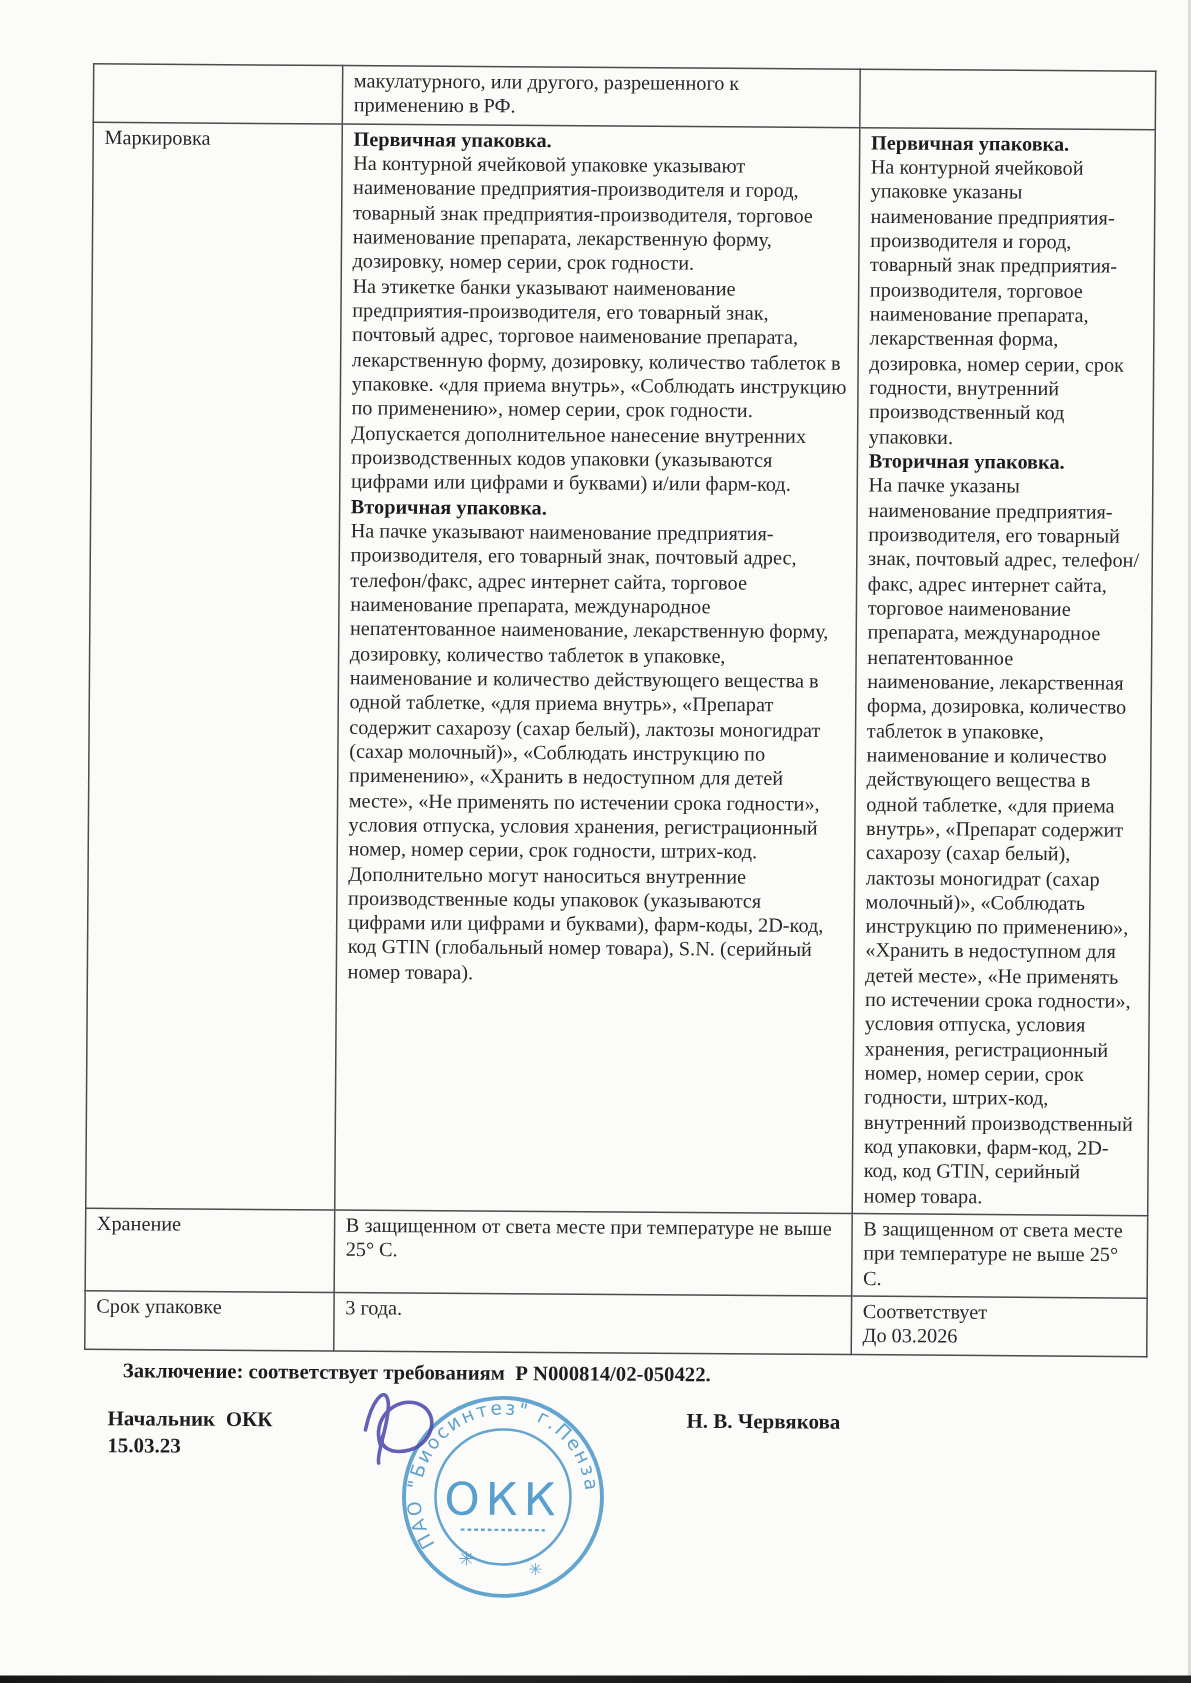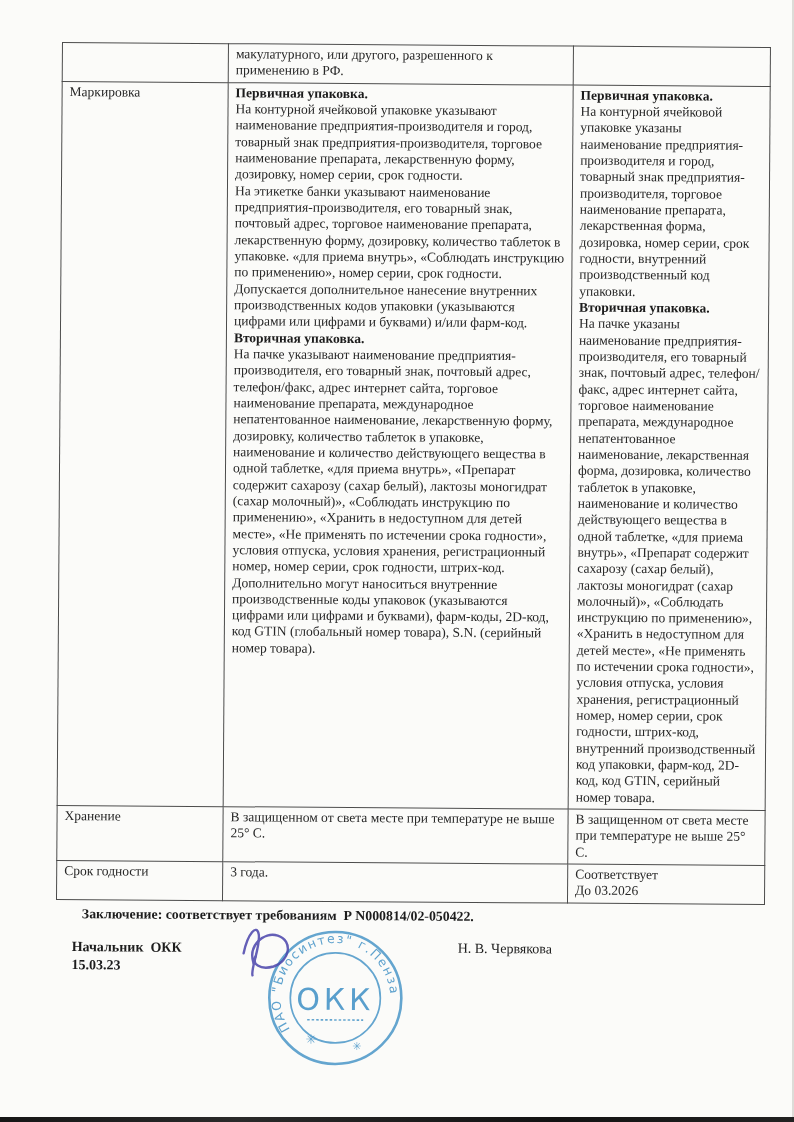--- a/index.html
+++ b/index.html
@@ -63,21 +63,21 @@
     height: 250px;
   }
   .signoff-left {
     position: absolute; left: 78px; top: 14px;
     font-weight: 700; font-size: 14px; color: #1d1d1d;
     line-height: 1.3;
     white-space: pre-wrap;
   }
   .signoff-name {
     position: absolute; left: 464px; top: 14px;
-    font-weight: 400; font-size: 14px; color: #1d1d1d;
+    font-weight: 700; font-size: 14px; color: #1d1d1d;
   }
   .stamp-wrap { position: absolute; left: 260px; top: -6px; width: 164px; height: 160px; }
   .sig-wrap   { position: absolute; left: 234px; top: -16px; width: 100px; height: 100px; }
 </style>
 </head>
 <body>
 
 <div class="content">
 
   <table class="spec">
@@ -109,21 +109,21 @@
             <div class="para bold">Вторичная упаковка.</div>
             <div class="para">На пачке указаны наименование предприятия-производителя, его товарный знак, почтовый адрес, телефон/факс, адрес интернет сайта, торговое наименование препарата, международное непатентованное наименование, лекарственная форма, дозировка, количество таблеток в упаковке, наименование и количество действующего вещества в одной таблетке, «для приема внутрь», «Препарат содержит сахарозу (сахар белый), лактозы моногидрат (сахар молочный)», «Соблюдать инструкцию по применению», «Хранить в недоступном для детей месте», «Не применять по истечении срока годности», условия отпуска, условия хранения, регистрационный номер, номер серии, срок годности, штрих-код, внутренний производственный код упаковки, фарм-код, 2D-код, код GTIN, серийный номер товара.</div>
           </td>
     </tr>
     <tr class="r-store">
       <td class="label-cell">Хранение</td>
       <td>В защищенном от света месте при температуре не выше 25° С.</td>
       <td>В защищенном от света месте при температуре не выше 25° С.</td>
     </tr>
     <tr class="r-shelf">
-      <td class="label-cell">Срок годности</td>
+      <td class="label-cell">Срок упаковке</td>
       <td>3 года.</td>
       <td class="preline">Соответствует
 До 03.2026</td>
     </tr>
   </tbody>
     </table>
 
   <p class="conclusion">Заключение: соответствует требованиям  Р N000814/02-050422.</p>
 
   <div class="signoff">

